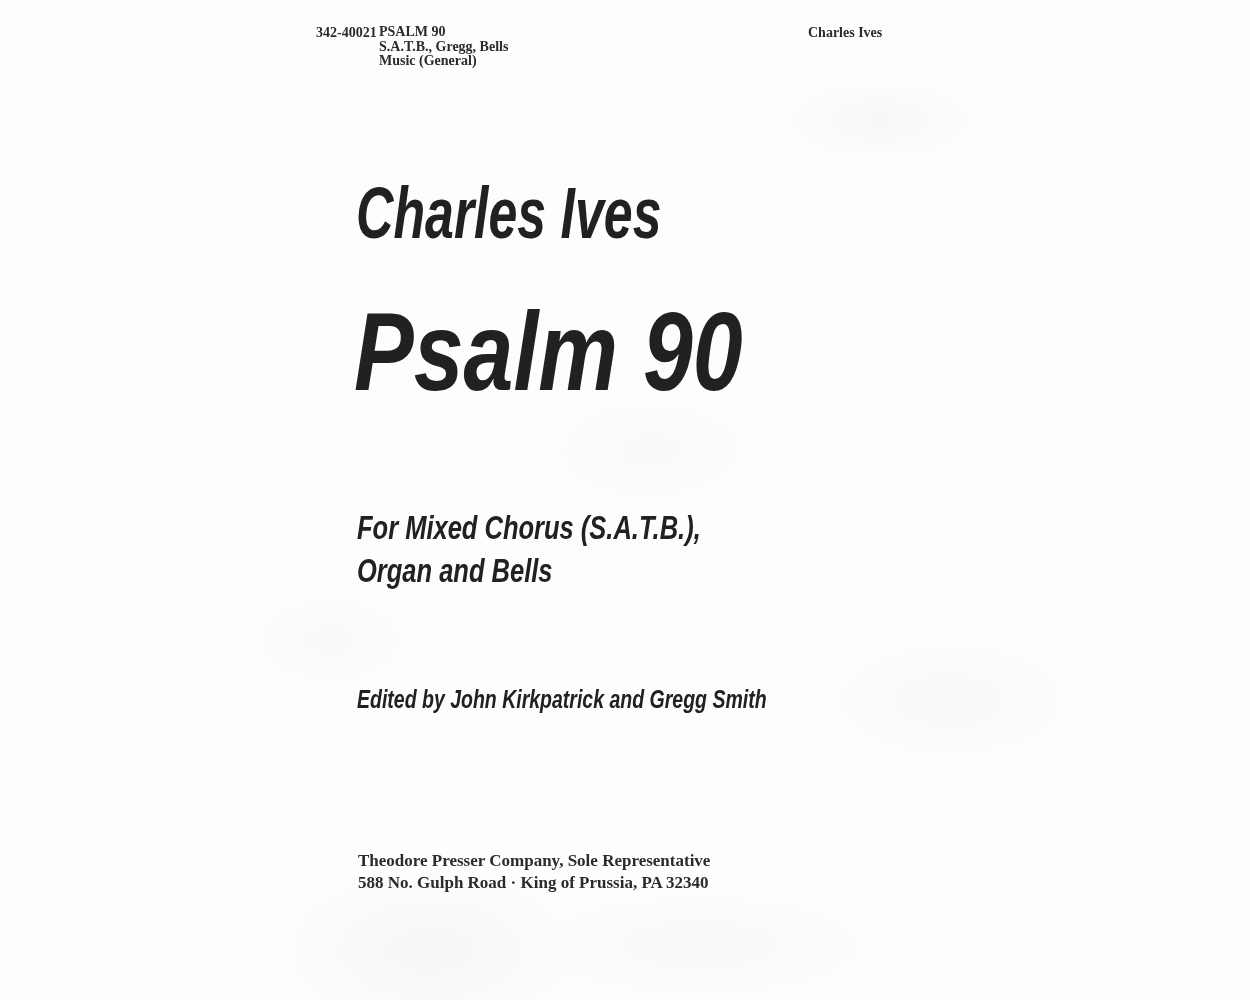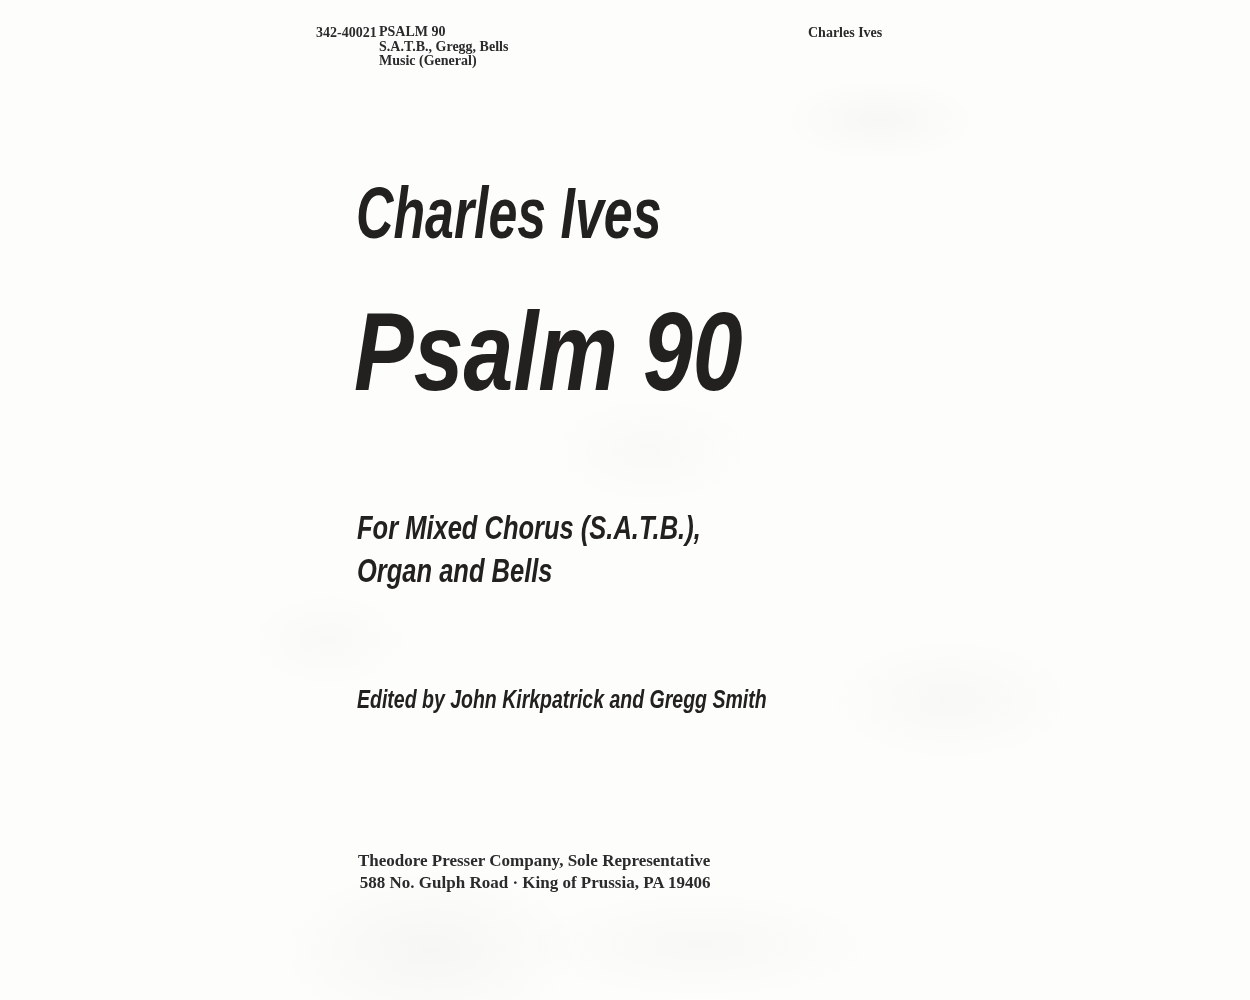--- a/index.html
+++ b/index.html
@@ -105,21 +105,20 @@
   }
   .publisher-name {
     font-size: 20px;
     font-variant: small-caps;
     letter-spacing: 0.6px;
     line-height: 23px;
   }
   .publisher-line {
     font-size: 17px;
     line-height: 21.5px;
-    text-align: right;
   }
 </style>
 </head>
 <body>
 
 <div class="page">
   <div class="texture"></div>
 
   <div class="catalog-number">342-40021</div>
 
@@ -137,15 +136,15 @@
 
   <div class="display subtitle">
     <div>For Mixed Chorus (S.A.T.B.),</div>
     <div>Organ and Bells</div>
   </div>
 
   <div class="display editor-credit">Edited by John Kirkpatrick and Gregg Smith</div>
 
   <div class="publisher">
     <div class="publisher-line">Theodore Presser Company, Sole Representative</div>
-    <div class="publisher-line">588 No. Gulph Road · King of Prussia, PA 19406</div>
+    <div class="publisher-line">588 No. Gulph Road · King of Prussia, PA 32340</div>
   </div>
 </div>
 
 </body></html>

